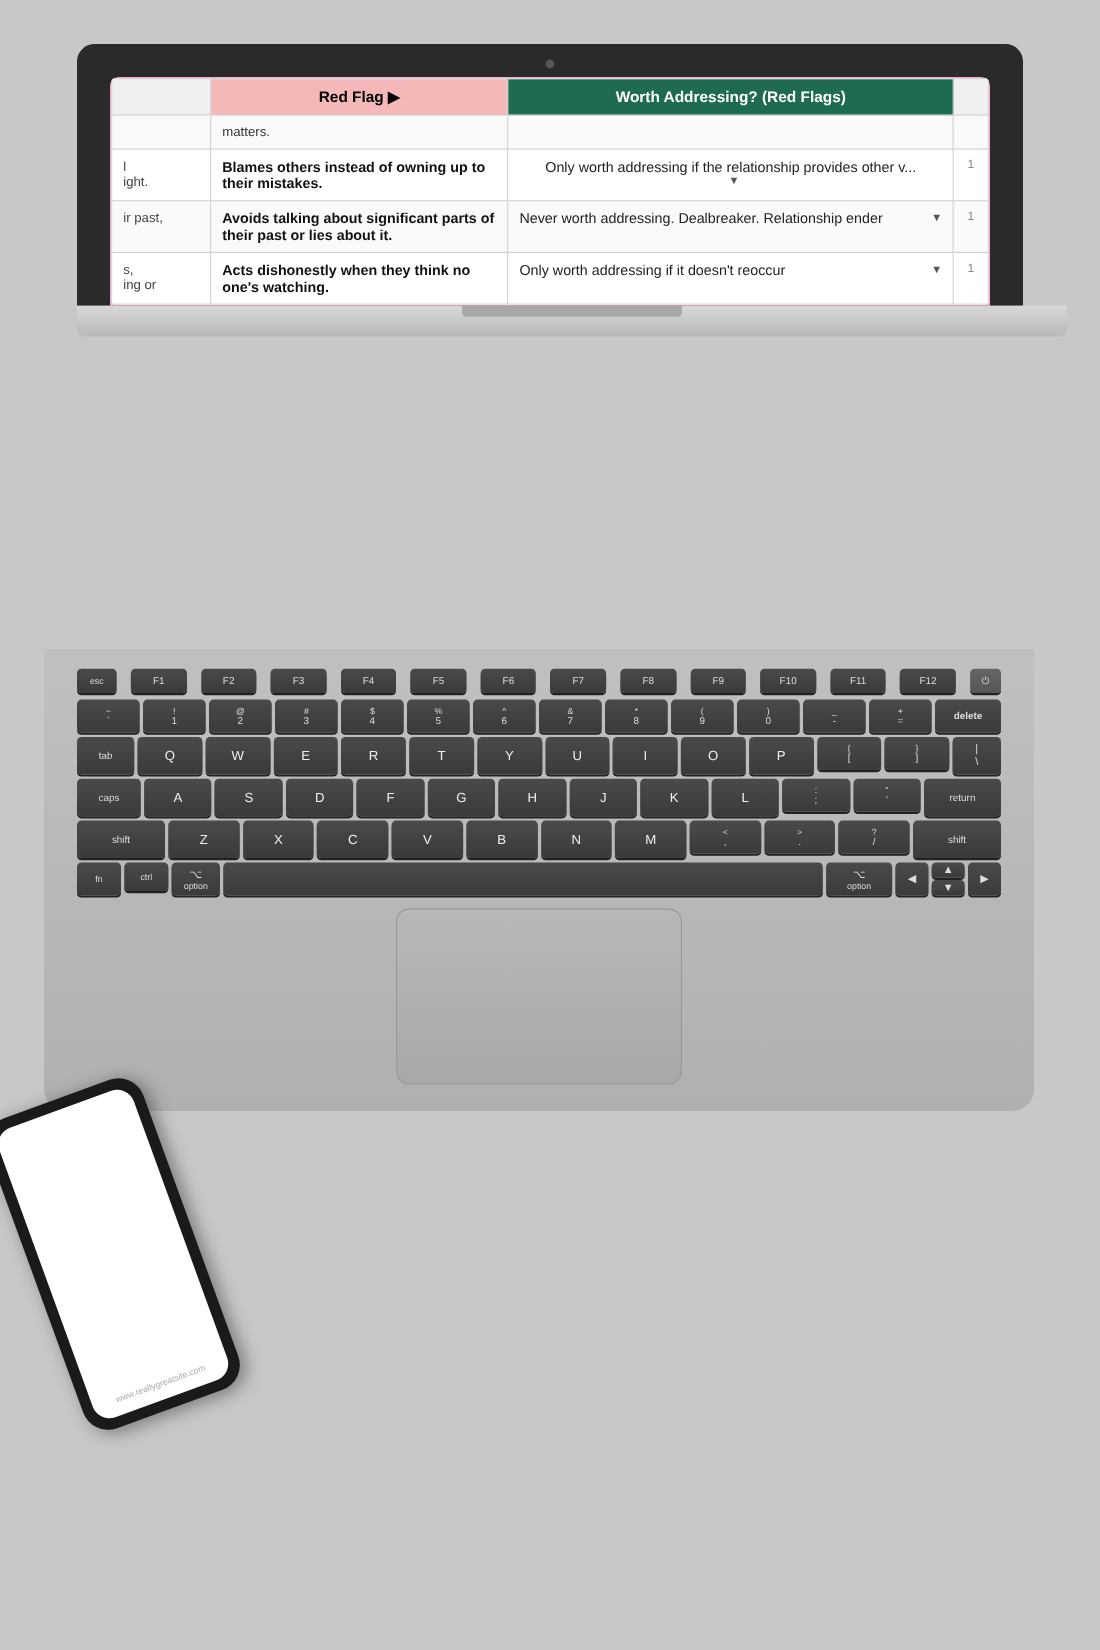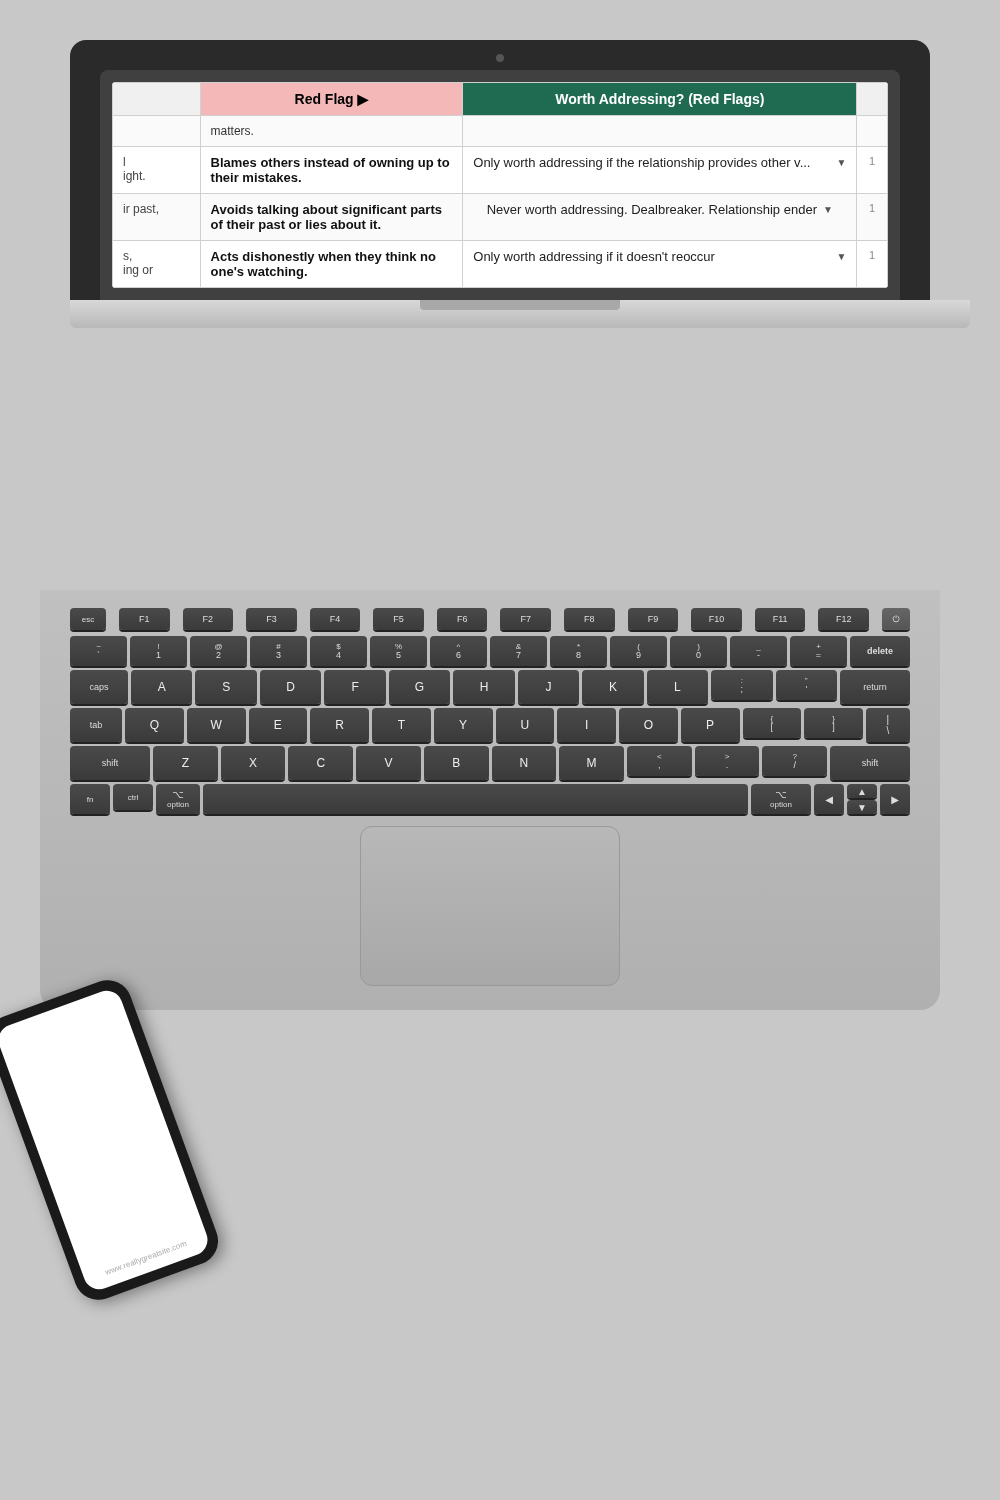--- a/index.html
+++ b/index.html
@@ -29,23 +29,23 @@
       content: '';
       display: block;
       width: 8px;
       height: 8px;
       border-radius: 50%;
       background: #555;
       margin: 0 auto 8px auto;
     }
 
     .screen-bezel {
-      background: #404040;
+      background: #f9a8d4;
       border-radius: 8px 8px 0 0;
-      padding: 12px;
+      padding: 1px;
     }
 
     .screen-content {
       background: #fff;
       border-radius: 4px;
       width: 100%;
       overflow: hidden;
     }
 
     
@@ -429,32 +429,32 @@
     <td class="col-left-stub"></td>
     <td class="stub-text">matters.</td>
     <td></td>
     <td class="col-right-stub"></td>
   </tr>
                 <tr>
       <td class="col-left-stub stub-text" style="white-space:pre-line;">l
 ight.</td>
       <td class="cell-redflag">Blames others instead of owning up to their mistakes.</td>
       <td style="padding:0;">
-        <div class="cell-dropdown" style="padding:8px 10px;">
+        <div class="cell-dropdown" style="padding:8px 10px;flex-direction:column;">
           <span>Only worth addressing if the relationship provides other v...</span>
           <span class="dropdown-arrow">▼</span>
         </div>
       </td>
       <td class="col-right-stub">1</td>
     </tr>
                 <tr>
       <td class="col-left-stub stub-text" style="white-space:pre-line;">ir past,</td>
       <td class="cell-redflag">Avoids talking about significant parts of their past or lies about it.</td>
       <td style="padding:0;">
-        <div class="cell-dropdown" style="padding:8px 10px;justify-content:center;">
+        <div class="cell-dropdown" style="padding:8px 10px;">
           <span>Never worth addressing. Dealbreaker. Relationship ender</span>
           <span class="dropdown-arrow">▼</span>
         </div>
       </td>
       <td class="col-right-stub">1</td>
     </tr>
                 <tr>
       <td class="col-left-stub stub-text" style="white-space:pre-line;">s,
 ing or</td>
       <td class="cell-redflag">Acts dishonestly when they think no one's watching.</td>
@@ -544,62 +544,62 @@
             <span class="num">-</span>
           </div>
         <div class="key key-num">
             <span class="sym">+</span>
             <span class="num">=</span>
           </div>
         <div class="key key-delete">delete</div>
       </div>
 
       <div class="qwerty-row">
-        <div class="key key-caps">caps</div>
-        <div class="key key-letter">A</div>
-        <div class="key key-letter">S</div>
-        <div class="key key-letter">D</div>
-        <div class="key key-letter">F</div>
-        <div class="key key-letter">G</div>
-        <div class="key key-letter">H</div>
-        <div class="key key-letter">J</div>
-        <div class="key key-letter">K</div>
-        <div class="key key-letter">L</div>
-        <div class="key key-num">
-            <span class="sym">:</span>
-            <span class="num">;</span>
-          </div>
-        <div class="key key-num">
-            <span class="sym">"</span>
-            <span class="num">'</span>
-          </div>
-        <div class="key key-return">return</div>
-      </div>
-
-      <div class="qwerty-row">
         <div class="key key-tab">tab</div>
         <div class="key key-letter">Q</div>
         <div class="key key-letter">W</div>
         <div class="key key-letter">E</div>
         <div class="key key-letter">R</div>
         <div class="key key-letter">T</div>
         <div class="key key-letter">Y</div>
         <div class="key key-letter">U</div>
         <div class="key key-letter">I</div>
         <div class="key key-letter">O</div>
         <div class="key key-letter">P</div>
         <div class="key key-num">
             <span class="sym">{</span>
             <span class="num">[</span>
           </div>
         <div class="key key-num">
             <span class="sym">}</span>
             <span class="num">]</span>
           </div>
         <div class="key key-backslash">|<br>\</div>
+      </div>
+
+      <div class="qwerty-row">
+        <div class="key key-caps">caps</div>
+        <div class="key key-letter">A</div>
+        <div class="key key-letter">S</div>
+        <div class="key key-letter">D</div>
+        <div class="key key-letter">F</div>
+        <div class="key key-letter">G</div>
+        <div class="key key-letter">H</div>
+        <div class="key key-letter">J</div>
+        <div class="key key-letter">K</div>
+        <div class="key key-letter">L</div>
+        <div class="key key-num">
+            <span class="sym">:</span>
+            <span class="num">;</span>
+          </div>
+        <div class="key key-num">
+            <span class="sym">"</span>
+            <span class="num">'</span>
+          </div>
+        <div class="key key-return">return</div>
       </div>
 
       <div class="qwerty-row">
         <div class="key key-shift">shift</div>
         <div class="key key-letter">Z</div>
         <div class="key key-letter">X</div>
         <div class="key key-letter">C</div>
         <div class="key key-letter">V</div>
         <div class="key key-letter">B</div>
         <div class="key key-letter">N</div>

